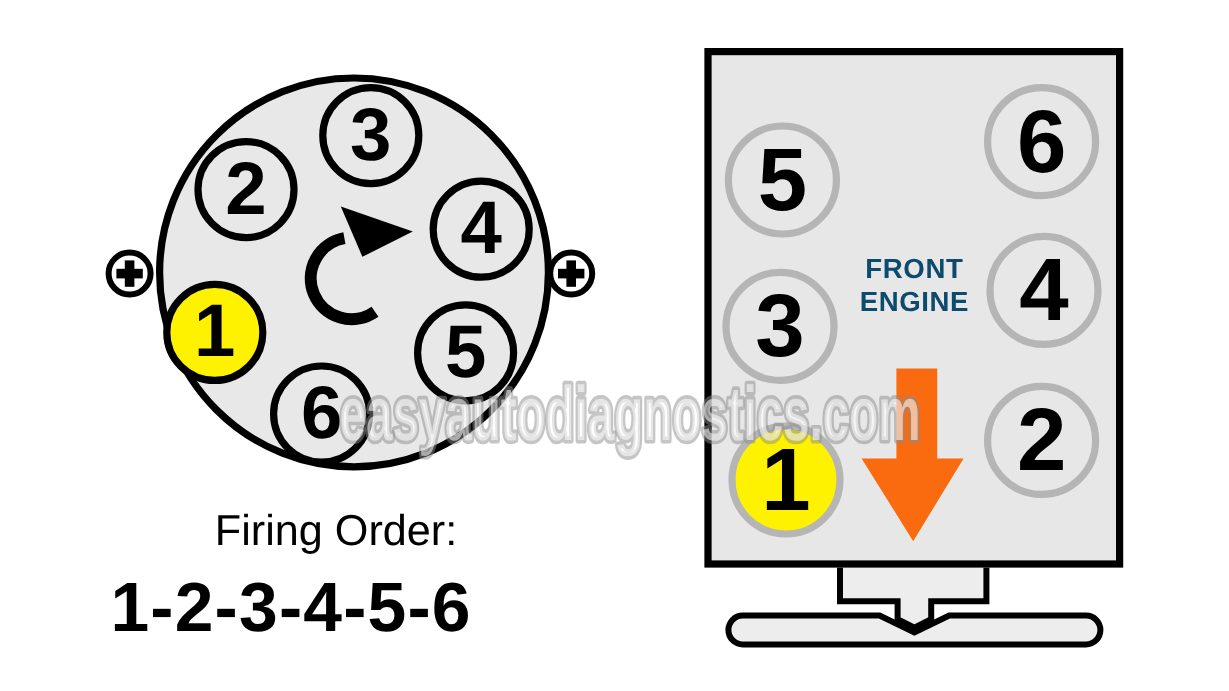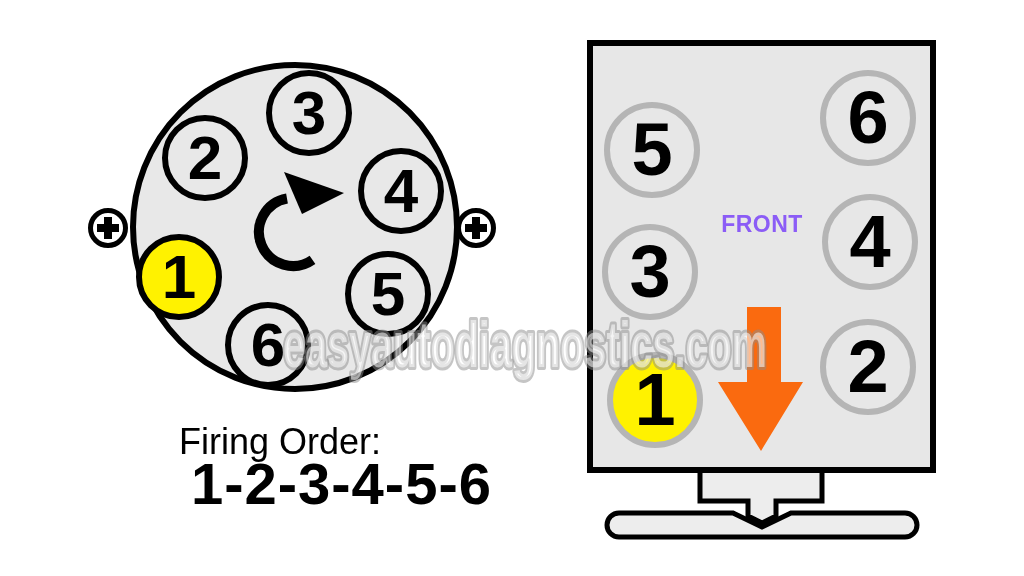--- a/index.html
+++ b/index.html
@@ -35,29 +35,29 @@
   .engine-block{
     position:absolute;left:587px;top:40px;width:337px;height:421px;
     background:#E7E7E7;border:6px solid #000;
   }
   .cyl{
     width:84px;height:84px;border:6px solid #B5B5B5;background:transparent;font-size:74px;
   }
   .cyl.hl{background:#FFF200;}
   .front-label{
     position:absolute;left:692px;top:211px;width:140px;text-align:center;
-    font-size:23px;font-weight:bold;color:#8b5cf6;line-height:27px;letter-spacing:0.5px;
+    font-size:23px;font-weight:bold;color:#0c4a6e;line-height:27px;letter-spacing:0.5px;
   }
   
   .fo-caption{
     position:absolute;left:80px;top:424px;width:400px;text-align:center;
     font-size:36px;color:#000;line-height:1;
   }
   .fo-sequence{
-    position:absolute;left:92px;top:455px;width:400px;text-align:right;
+    position:absolute;left:92px;top:478px;width:400px;text-align:left;
     font-size:58px;font-weight:bold;color:#000;line-height:1;letter-spacing:1px;
   }
   .abs{position:absolute;}
   svg{display:block;overflow:visible;}
   .watermark-svg{pointer-events:none;}
 </style>
 </head>
 <body>
 
 <div class="canvas">
@@ -81,20 +81,21 @@
 
   <svg class="abs" style="left:595px;top:460px;" width="340" height="90">
     <path d="M 24 53 L 138 53 L 167 67 L 196 53 L 310 53 A 12 12 0 0 1 310 77 L 24 77 A 12 12 0 0 1 24 53 Z" fill="#EDEDED" stroke="#000" stroke-width="5"></path>
     <path d="M 105 8 L 105 41 L 153 41 L 153 56 L 167 63 L 181 56 L 181 41 L 227 41 L 227 8 Z" fill="#EDEDED" stroke="#000" stroke-width="5"></path>
   </svg>
 
   <div class="engine-block"></div>
 
   <div class="front-label">
     <div>FRONT</div>
+    <div>ENGINE</div>
   </div>
 
   <svg class="abs" style="left:710px;top:300px;" width="110" height="160">
     <polygon points="37,7 71,7 71,82 93,82 51,151 8,82 37,82" fill="#FA6A0F"></polygon>
   </svg>
 
   <div class="num-circle cyl" style="left:604px;top:102px;">5</div>
   <div class="num-circle cyl" style="left:820px;top:70px;">6</div>
   <div class="num-circle cyl" style="left:602px;top:224px;">3</div>
   <div class="num-circle cyl" style="left:822px;top:194px;">4</div>

